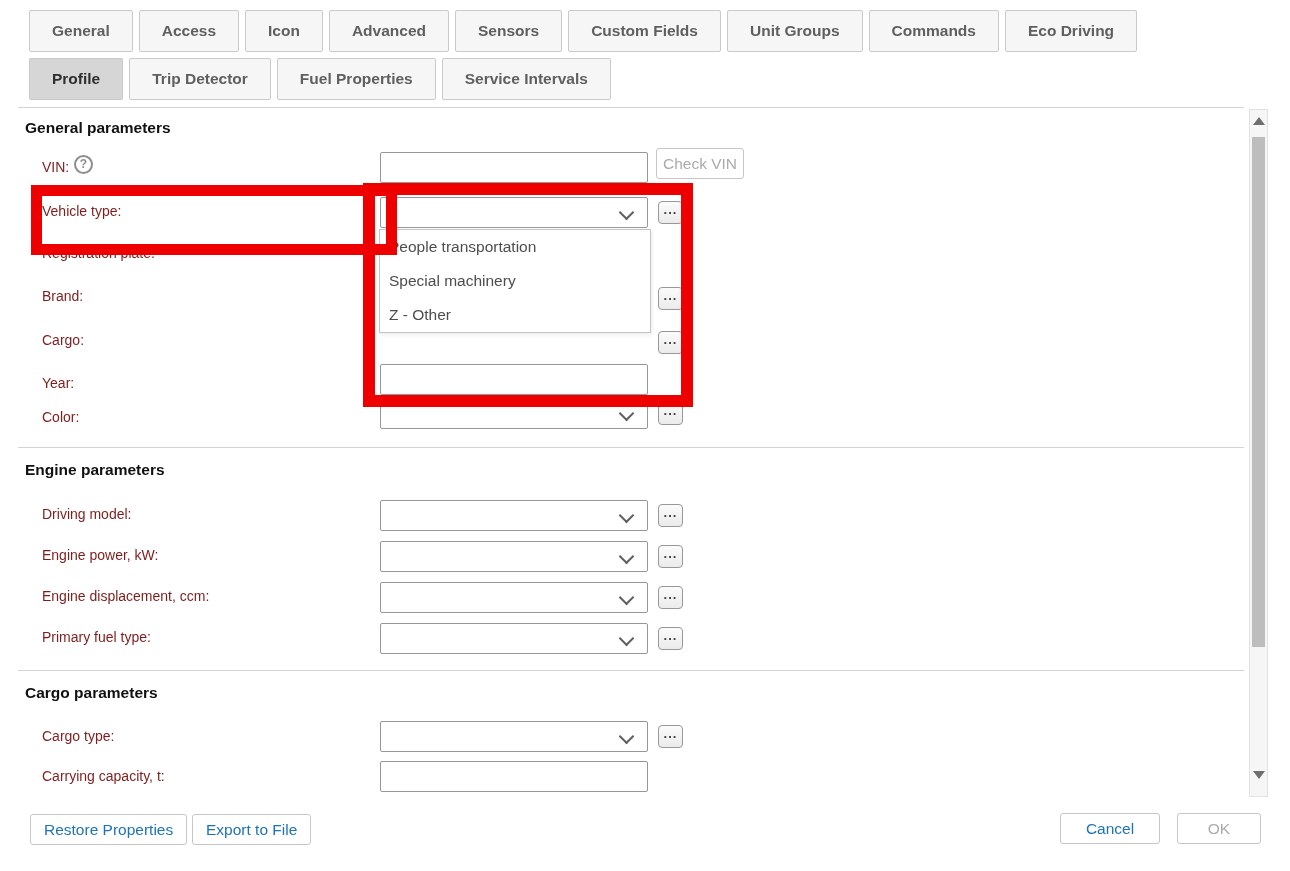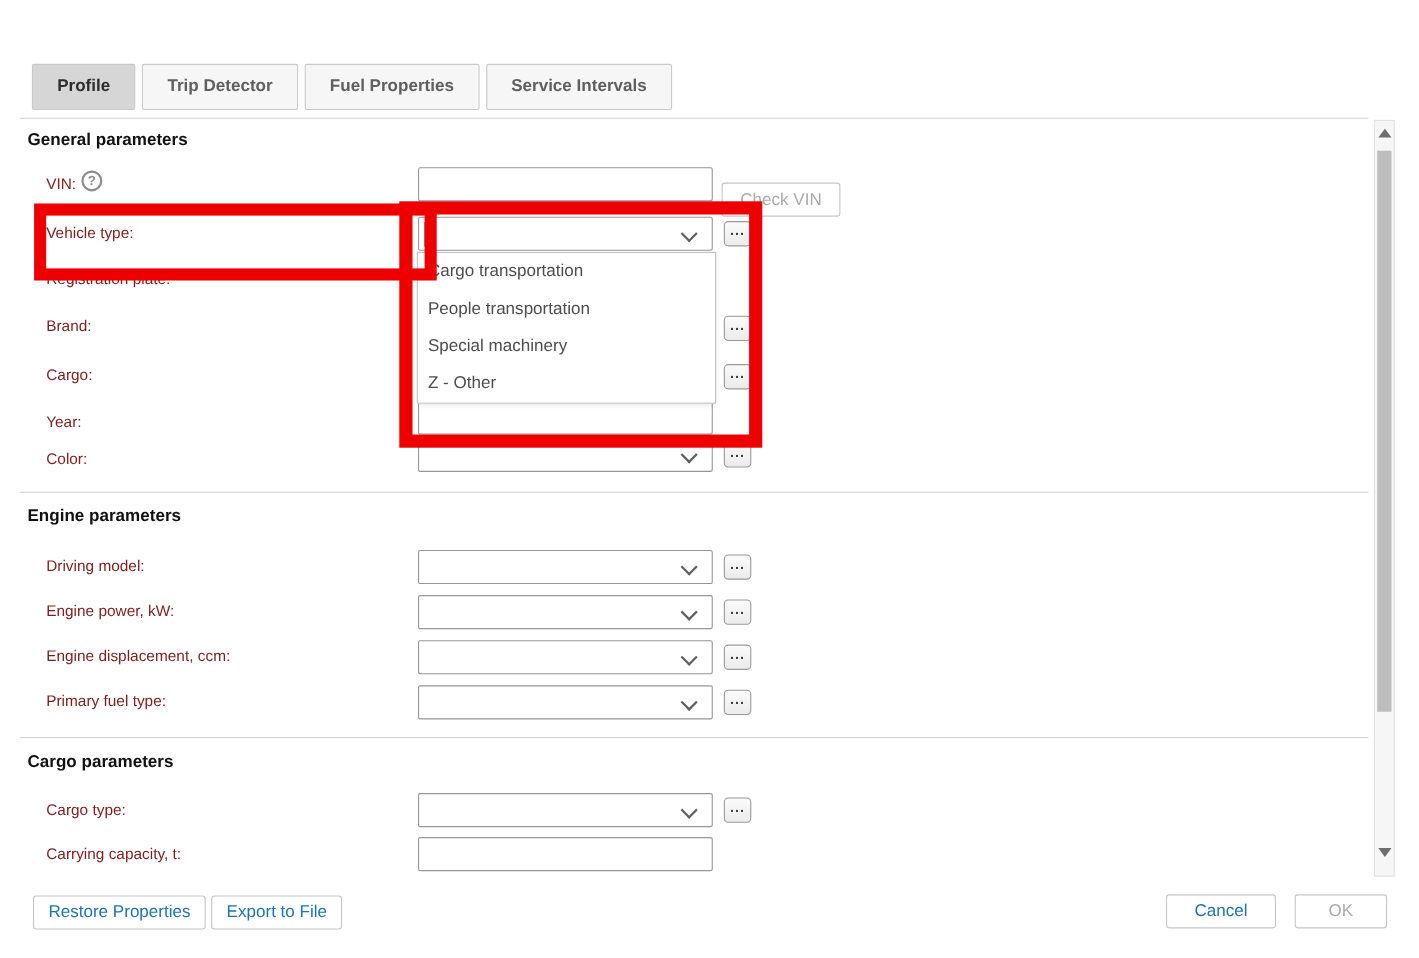--- a/index.html
+++ b/index.html
@@ -48,36 +48,47 @@
   .sb-thumb{position:absolute;left:1252px;top:137px;width:13px;height:510px;background:#bdbdbd;}
   .arrow{position:absolute;width:0;height:0;border-left:6px solid transparent;border-right:6px solid transparent;}
   .arrow.up{left:1253px;top:117px;border-bottom:8px solid #6e6e6e;}
   .arrow.down{left:1253px;top:771px;border-top:8px solid #6e6e6e;}
 </style>
 </head>
 <body>
 
 <div id="stage">
 
+  <div class="tabrow" style="top:10px;">
+    <div class="tab">General</div>
+    <div class="tab">Access</div>
+    <div class="tab">Icon</div>
+    <div class="tab">Advanced</div>
+    <div class="tab">Sensors</div>
+    <div class="tab">Custom Fields</div>
+    <div class="tab">Unit Groups</div>
+    <div class="tab">Commands</div>
+    <div class="tab">Eco Driving</div>
+  </div>
 
   <div class="tabrow" style="top:58px;">
     <div class="tab active">Profile</div>
     <div class="tab">Trip Detector</div>
     <div class="tab">Fuel Properties</div>
     <div class="tab">Service Intervals</div>
   </div>
 
   <div class="divider" style="top:107px;"></div>
 
   <div class="hd" style="left:25px;top:119px;">General parameters</div>
 
   <div class="lbl" style="left:42px;top:159px;">VIN:</div>
   <div class="help">?</div>
   <input class="inp" style="left: 380px; top: 152px;" value="">
-  <div class="btn gray" style="left:656px;top:166px;width:108px;">Check VIN</div>
+  <div class="btn gray" style="left:656px;top:148px;width:88px;">Check VIN</div>
 
   <div class="lbl" style="left:42px;top:203px;z-index:11;">Vehicle type:</div>
   <div class="combo" style="left:380px;top:197px;">
     <span class="caret"></span>
     <span class="chev"></span>
   </div>
   <div class="dots" style="left:658px;top:201px;">...</div>
 
   <div class="lbl" style="left:42px;top:245px;">Registration plate:</div>
 
@@ -90,21 +101,20 @@
   <div class="lbl" style="left:42px;top:375px;">Year:</div>
   <input class="inp" style="left: 380px; top: 364px;" value="">
 
   <div class="lbl" style="left:42px;top:409px;">Color:</div>
   <div class="combo" style="left:380px;top:398px;">
     <span class="chev"></span>
   </div>
   <div class="dots" style="left:658px;top:402px;">...</div>
 
   <div class="list">
-    <div class="opt">Cargo transportation</div>
     <div class="opt">People transportation</div>
     <div class="opt">Special machinery</div>
     <div class="opt">Z - Other</div>
   </div>
 
   <div class="annot" style="left:31px;top:185px;width:344px;height:48px;border-width:11px;"></div>
   <div class="annot" style="left:363px;top:183px;width:306px;height:200px;border-width:12px;"></div>
 
   <div class="divider" style="top:447px;"></div>
 

